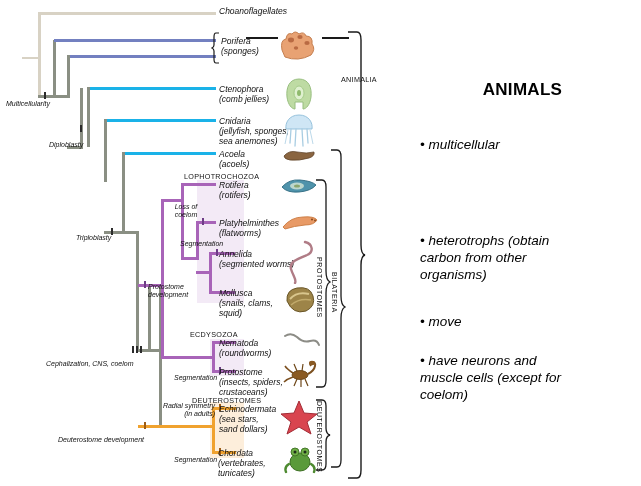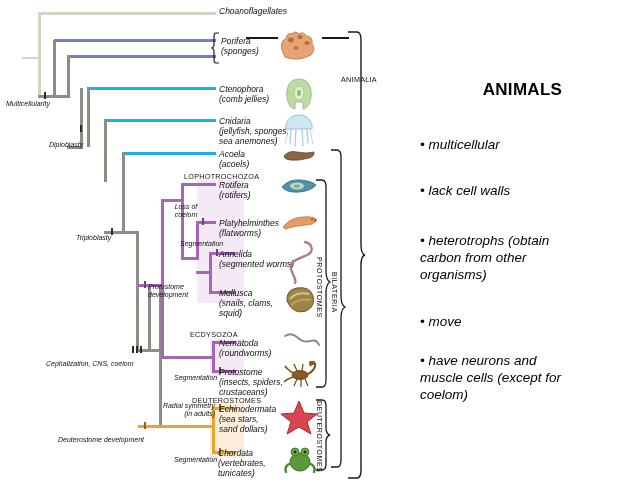--- a/index.html
+++ b/index.html
@@ -326,23 +326,20 @@
     <path d="M8 1 L5 1 Q3 1 3 5 L3 13 Q3 15 1 16 Q3 17 3 19 L3 27 Q3 31 5 31 L8 31" fill="none" stroke="#1a1a1a" stroke-width="1.2"></path>
   </svg>
 
   <div id="panel">
     <h1>ANIMALS</h1>
 
     <div class="bullet" style="top:136px;">
       <span>• multicellular</span>
     </div>
 
-    <div class="bullet" style="top:182px;">
-      <span>• lack cell walls</span>
-    </div>
 
     <div class="bullet" style="top:232px;">
       <span>• heterotrophs (obtain</span><br>
       <span>carbon from other</span><br>
       <span>organisms)</span>
     </div>
 
     <div class="bullet" style="top:313px;">
       <span>• move</span>
     </div>

